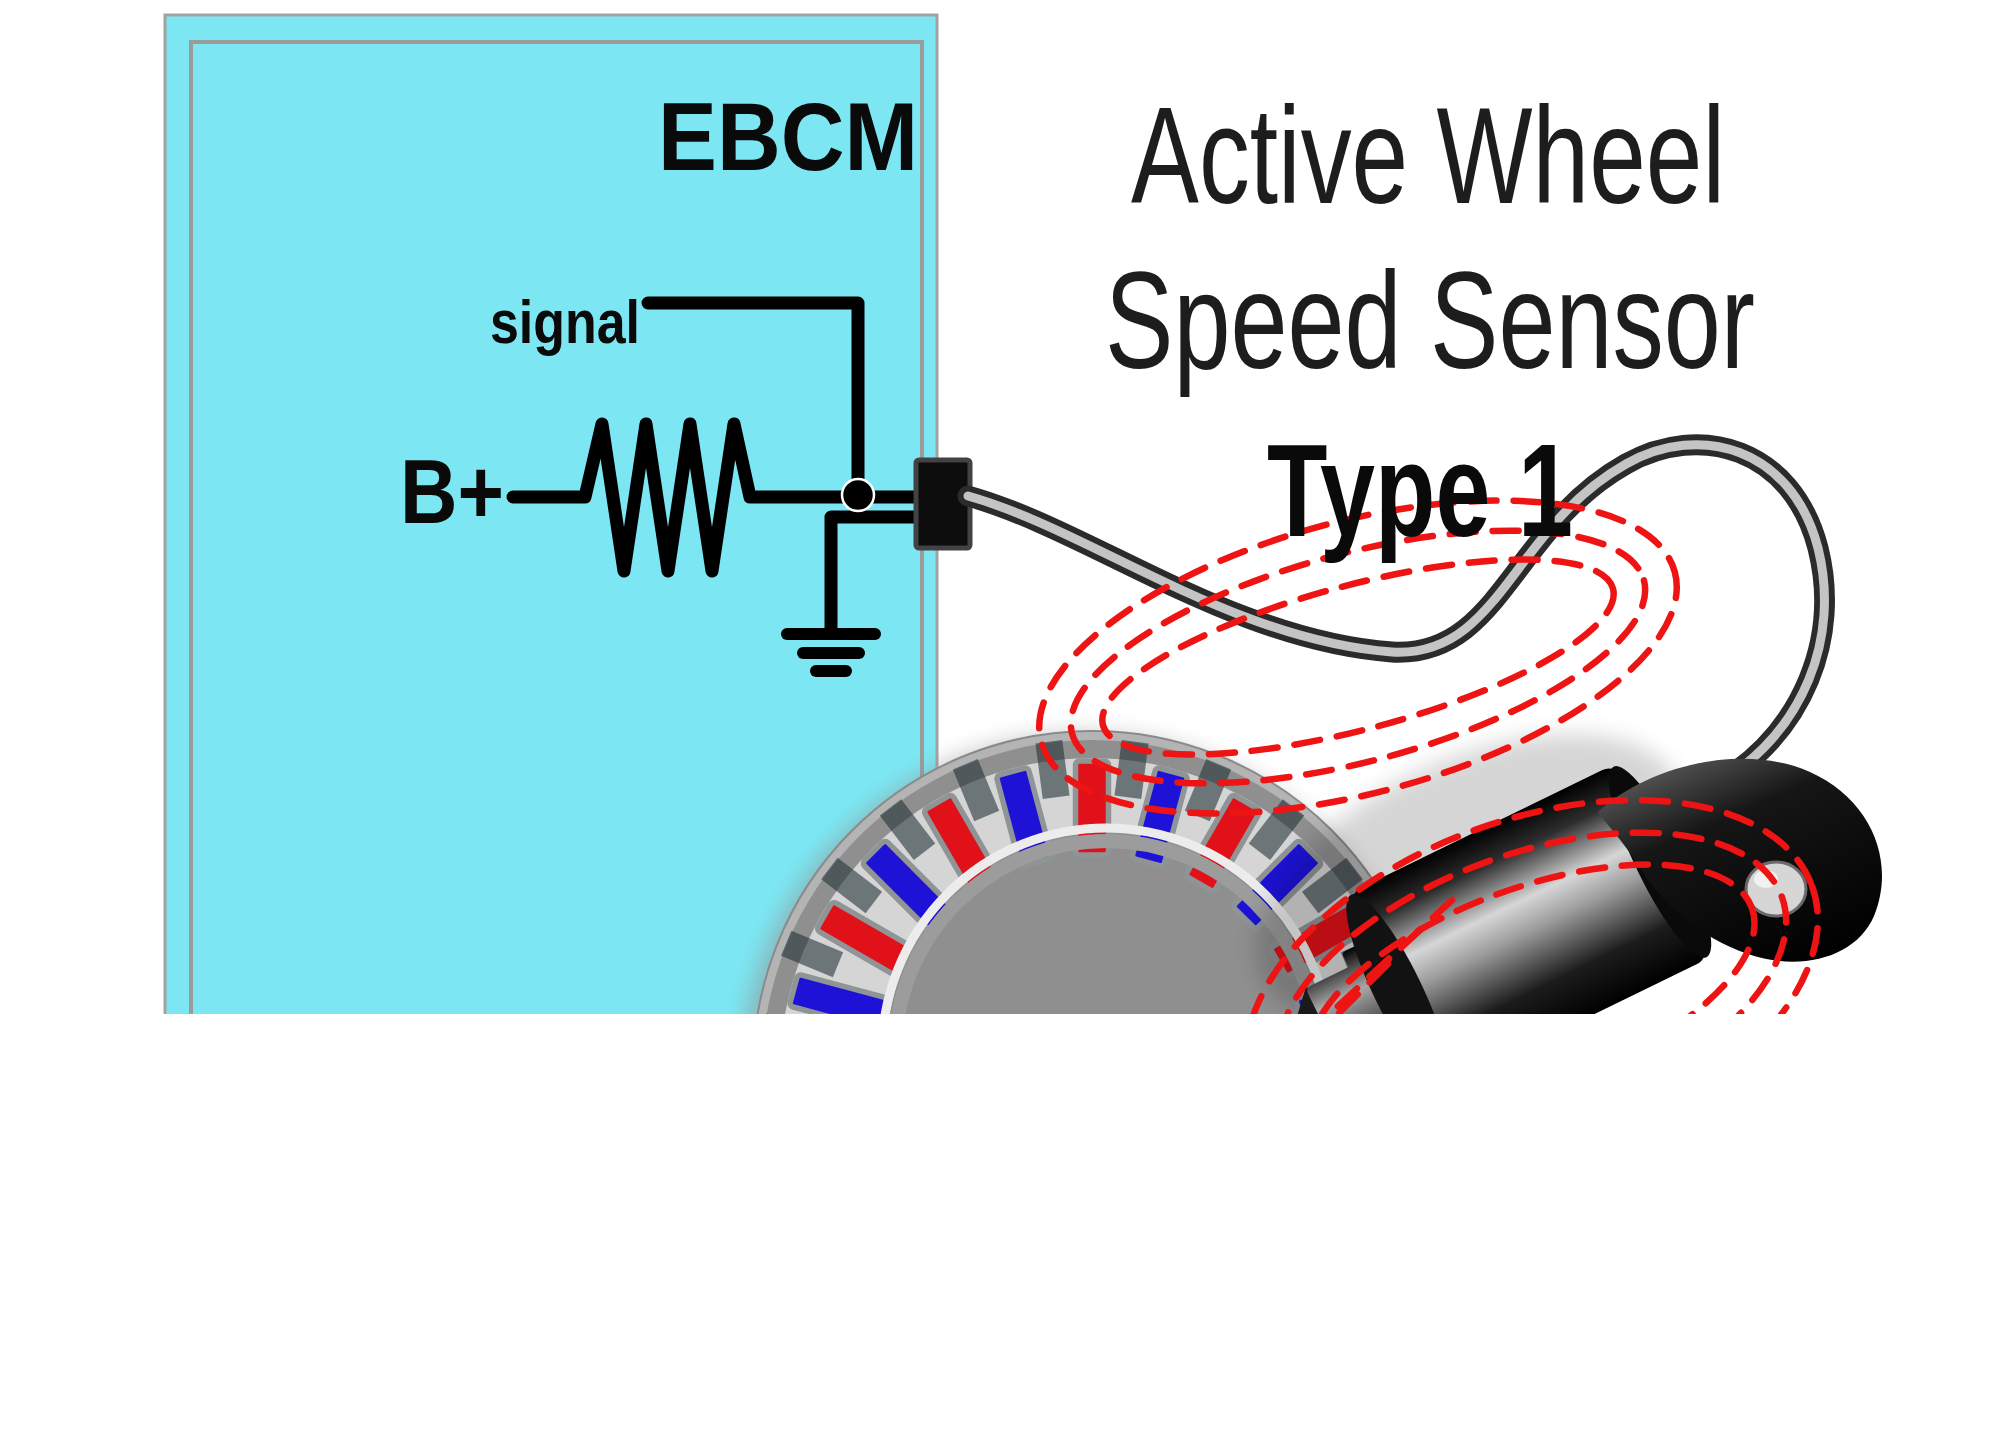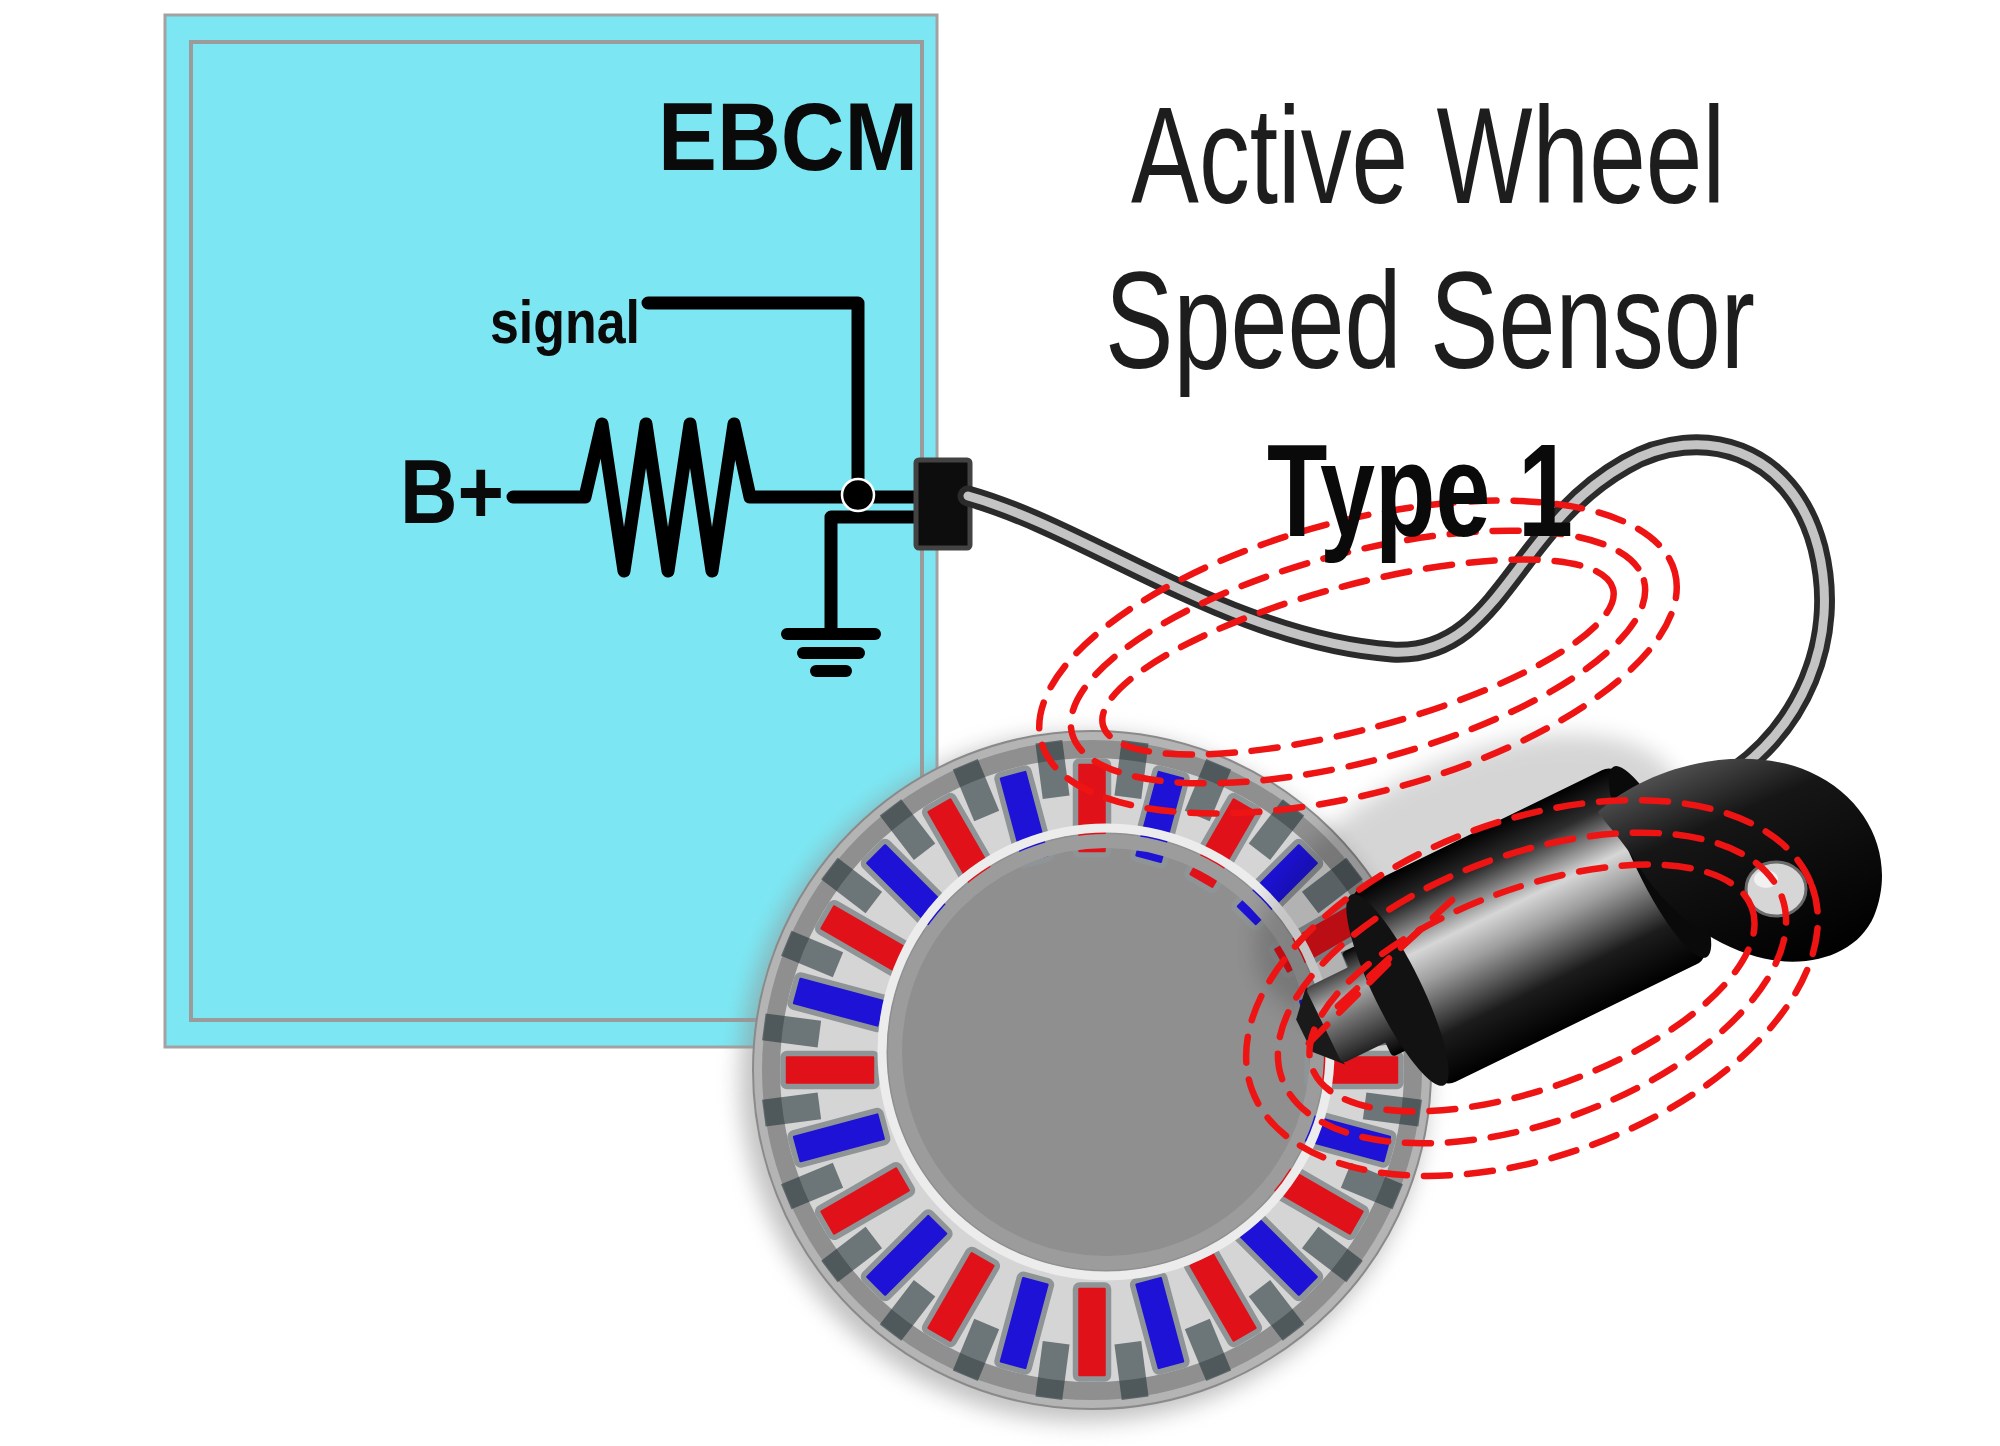--- a/index.html
+++ b/index.html
@@ -1,16 +1,16 @@
 <!DOCTYPE html>
 <html><head>
 <meta charset="utf-8">
 <style>
   html,body{margin:0;padding:0;background:#ffffff;}
-  .stage{width:2000px;height:1446px;position:relative;overflow:hidden;background:#fff;}
+  .stage{width:2000px;height:1014px;position:relative;overflow:hidden;background:#fff;}
   svg{display:block;}
   text{font-family:"Liberation Sans", sans-serif;}
   .title-light{fill:#1d1d1d;font-weight:normal;}
   .title-bold{fill:#0a0a0a;font-weight:bold;}
   .circuit-label{fill:#0a0a0a;font-weight:bold;}
   .wire{stroke:#000;stroke-width:13;fill:none;stroke-linecap:round;stroke-linejoin:round;}
 </style>
 </head>
 <body>
 

